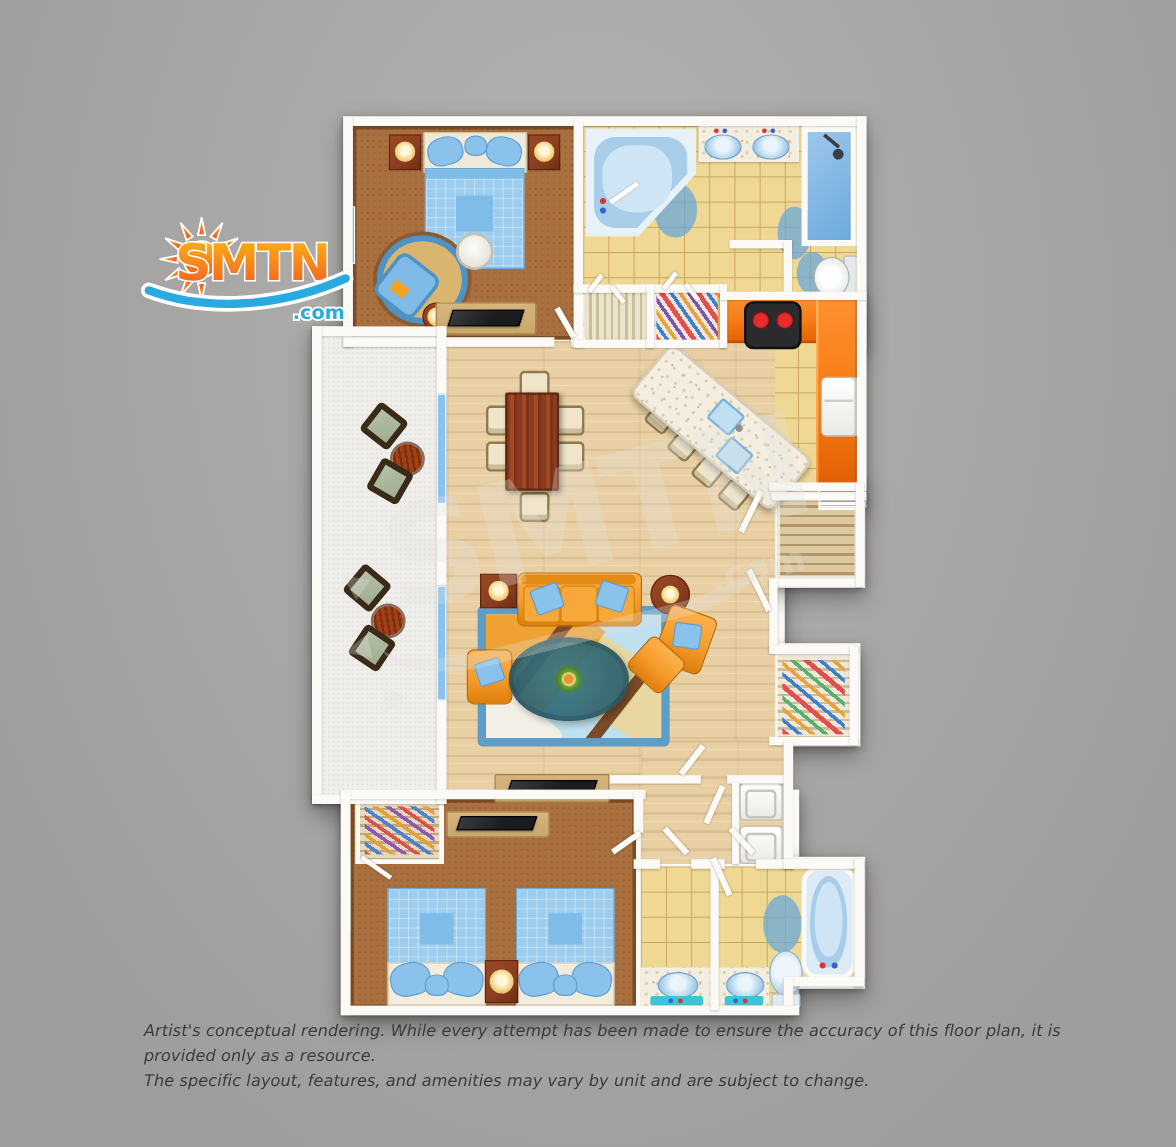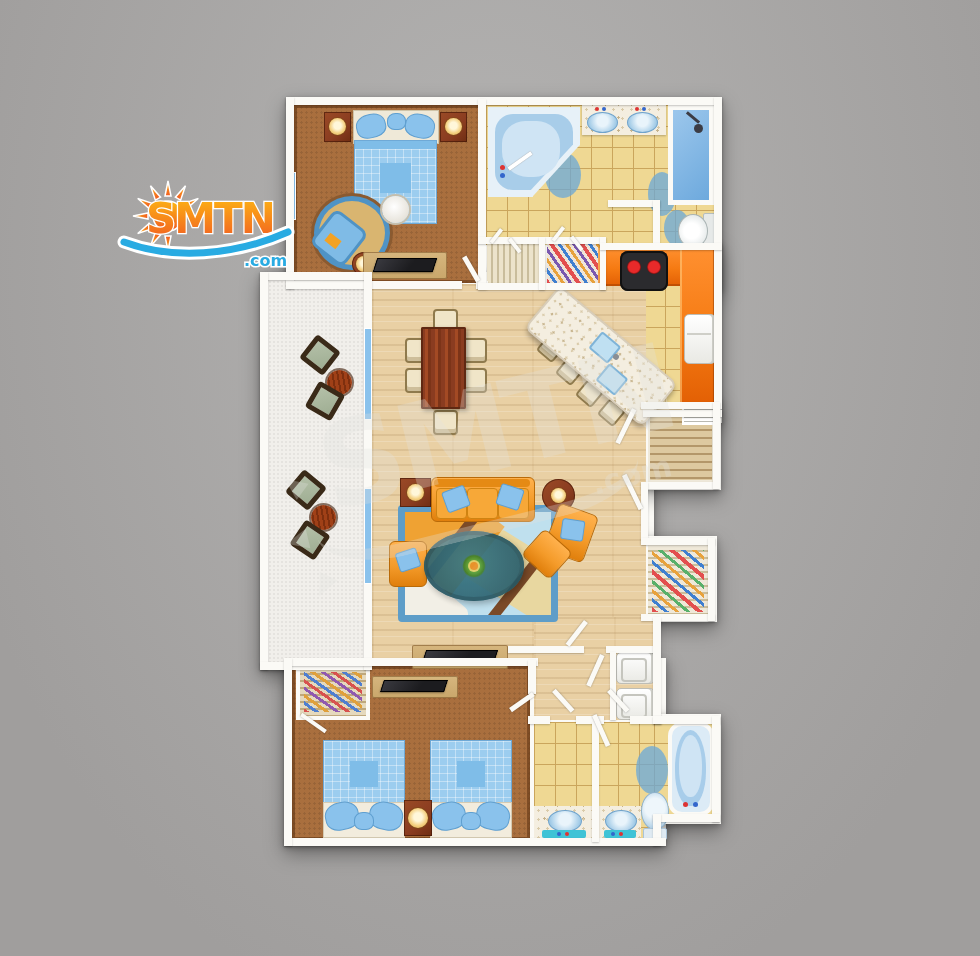--- a/index.html
+++ b/index.html
@@ -361,15 +361,17 @@
         <circle cx="52" cy="40" r="15"></circle>
       </g>
       <text x="30" y="57" font-family="DejaVu Sans, sans-serif" font-size="42" font-weight="bold" fill="url(#og)" stroke="#fff" stroke-width="2.5" paint-order="stroke" letter-spacing="-2">SMTN</text>
       <path d="M8,66 C56,84 118,80 172,56" fill="none" stroke="#fff" stroke-width="13" stroke-linecap="round"></path>
       <path d="M8,66 C56,84 118,80 172,56" fill="none" stroke="#29ABE2" stroke-width="7" stroke-linecap="round"></path>
       <text x="128" y="90" font-family="DejaVu Sans, sans-serif" font-size="16" font-weight="bold" fill="#29ABE2" stroke="#fff" stroke-width="3" paint-order="stroke">.com</text>
     </svg>
   </div>
 
   <div class="abs disclaimer" style="left:120px;top:850px;width:780px;">
+    <div>Artist's conceptual rendering. While every attempt has been made to ensure the accuracy of this floor plan, it is provided only as a resource.</div>
+    <div>The specific layout, features, and amenities may vary by unit and are subject to change.</div>
   </div>
 
 </div>
 
 </body></html>

